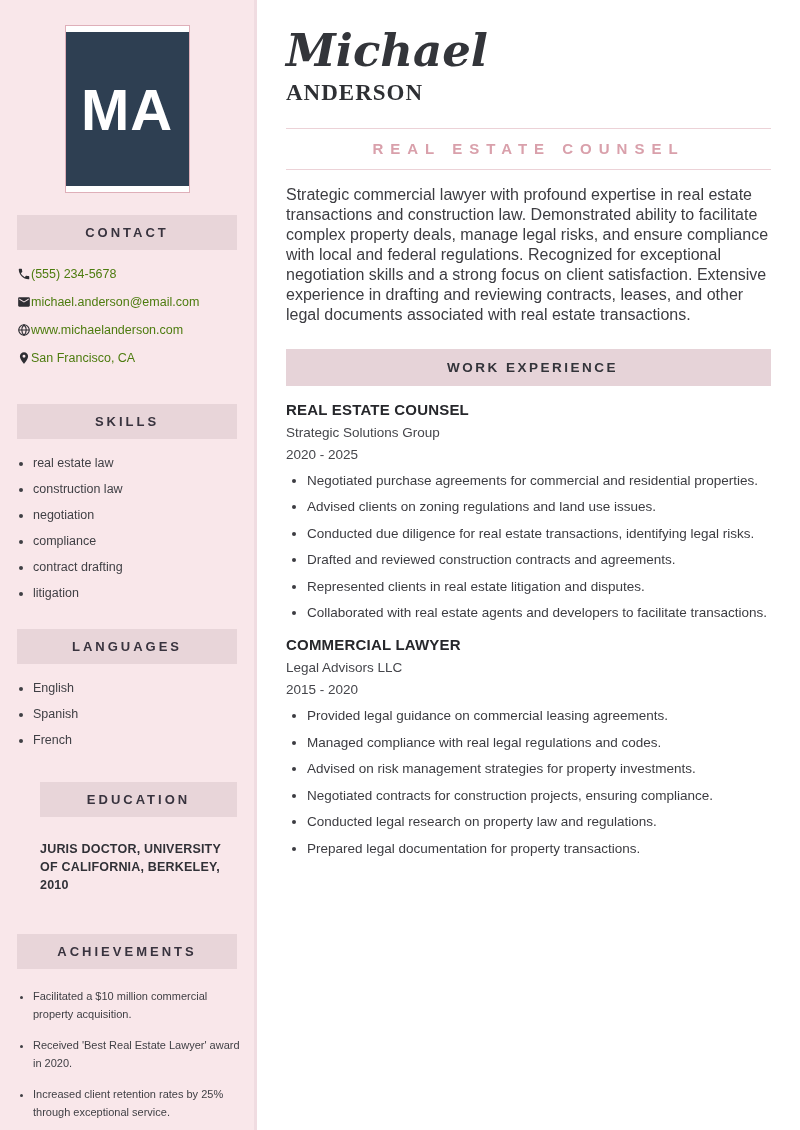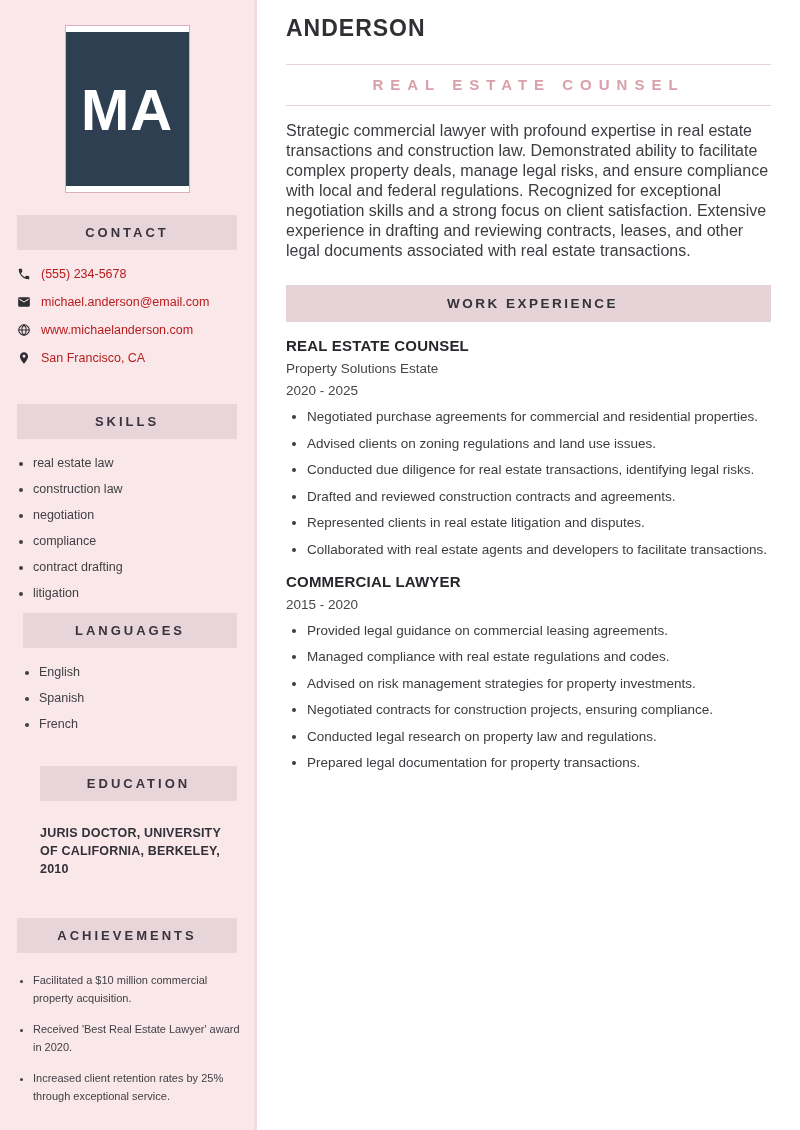--- a/index.html
+++ b/index.html
@@ -34,28 +34,28 @@
   }
   .side-heading {
     margin: 0 17px; height: 35px;
     background: #e8d5d9;
     display: flex; align-items: center; justify-content: center;
     font-weight: bold; font-size: 13px; letter-spacing: 3px;
     color: #38333e;
   }
   .sec-contact { margin-top: 22px; }
   .sec-skills { margin-top: 39px; }
-  .sec-languages { margin-top: 12px; padding-left: 6px; }
+  .sec-languages { margin-top: 28px; }
   .sec-education { margin-top: 34px; padding-left: 23px; }
   .sec-achievements { margin-top: 40px; }
 
   .contact-list { margin: 17px 10px 0 17px; padding: 0; list-style: none; }
   .contact-list li {
-    display: flex; align-items: center; gap: 10px;
-    font-size: 12.5px; color: #b91c1c; margin-bottom: 14px;
+    display: flex; align-items: center; gap: 0;
+    font-size: 12.5px; color: #4d7c0f; margin-bottom: 14px;
   }
   .contact-list svg { width: 14px; height: 14px; flex: 0 0 14px; color: #2e2e33; }
 
   .side-list { margin: 16px 10px 0 0; padding: 0 0 0 33px; font-size: 12.5px; color: #3f3f44; }
   .side-list li { margin-bottom: 10px; line-height: 16px; }
 
   .edu-text {
     margin: 23px 18px 0 17px;
     font-weight: bold; font-size: 12.5px; line-height: 18px;
     color: #313137; letter-spacing: 0.2px;
@@ -66,21 +66,21 @@
   
   .main { flex: 1; padding: 0 29px; }
   .first-name {
     font-family: "DejaVu Serif", serif;
     font-style: italic; font-weight: 600;
     font-size: 45px; line-height: 1.1;
     color: #33353a; margin: 26px 0 0;
   }
   .last-name {
     font-size: 23px; font-weight: bold; letter-spacing: 1px;
-    color: #2e3034; margin-top: 15px;
+    color: #2e3034; margin-top: 4px; font-family: Liberation Serif, serif;
   }
   .rule { border: none; border-top: 1px solid #ecd2d7; margin: 0; }
   .rule-top { margin-top: 22px; }
   .role-title {
     text-align: center; color: #d9a0ab;
     font-weight: bold; font-size: 15px; letter-spacing: 7px;
     padding: 11px 0 12px;
   }
   .summary { font-size: 16px; line-height: 20px; color: #3c3c41; margin: 15px 0 0; }
 
@@ -176,52 +176,54 @@
       <li>Facilitated a $10 million commercial property acquisition.</li>
           <li>Received 'Best Real Estate Lawyer' award in 2020.</li>
           <li>Increased client retention rates by 25% through exceptional service.</li>
         </ul>
     </section>
 
   </aside>
 
   <main class="main">
 
+    <h1 class="first-name">Michael</h1>
     <div class="last-name">ANDERSON</div>
 
     <hr class="rule rule-top">
     <div class="role-title">REAL ESTATE COUNSEL</div>
     <hr class="rule">
 
     <p class="summary">Strategic commercial lawyer with profound expertise in real estate transactions and construction law. Demonstrated ability to facilitate complex property deals, manage legal risks, and ensure compliance with local and federal regulations. Recognized for exceptional negotiation skills and a strong focus on client satisfaction. Extensive experience in drafting and reviewing contracts, leases, and other legal documents associated with real estate transactions.</p>
 
     <div class="section-band">WORK EXPERIENCE</div>
 
     <section class="job">
       <div class="job-title">REAL ESTATE COUNSEL</div>
-      <div class="job-company">Property Solutions Estate</div>
+      <div class="job-company">Strategic Solutions Group</div>
       <div class="job-dates">2020 - 2025</div>
       <ul class="job-bullets">
 
       <li>Negotiated purchase agreements for commercial and residential properties.</li>
           <li>Advised clients on zoning regulations and land use issues.</li>
           <li>Conducted due diligence for real estate transactions, identifying legal risks.</li>
           <li>Drafted and reviewed construction contracts and agreements.</li>
           <li>Represented clients in real estate litigation and disputes.</li>
           <li>Collaborated with real estate agents and developers to facilitate transactions.</li>
         </ul>
     </section>
 
     <section class="job">
       <div class="job-title">COMMERCIAL LAWYER</div>
+      <div class="job-company">Legal Advisors LLC</div>
       <div class="job-dates">2015 - 2020</div>
       <ul class="job-bullets">
 
       <li>Provided legal guidance on commercial leasing agreements.</li>
-          <li>Managed compliance with real estate regulations and codes.</li>
+          <li>Managed compliance with real legal regulations and codes.</li>
           <li>Advised on risk management strategies for property investments.</li>
           <li>Negotiated contracts for construction projects, ensuring compliance.</li>
           <li>Conducted legal research on property law and regulations.</li>
           <li>Prepared legal documentation for property transactions.</li>
         </ul>
     </section>
 
   </main>
 </div>
 

